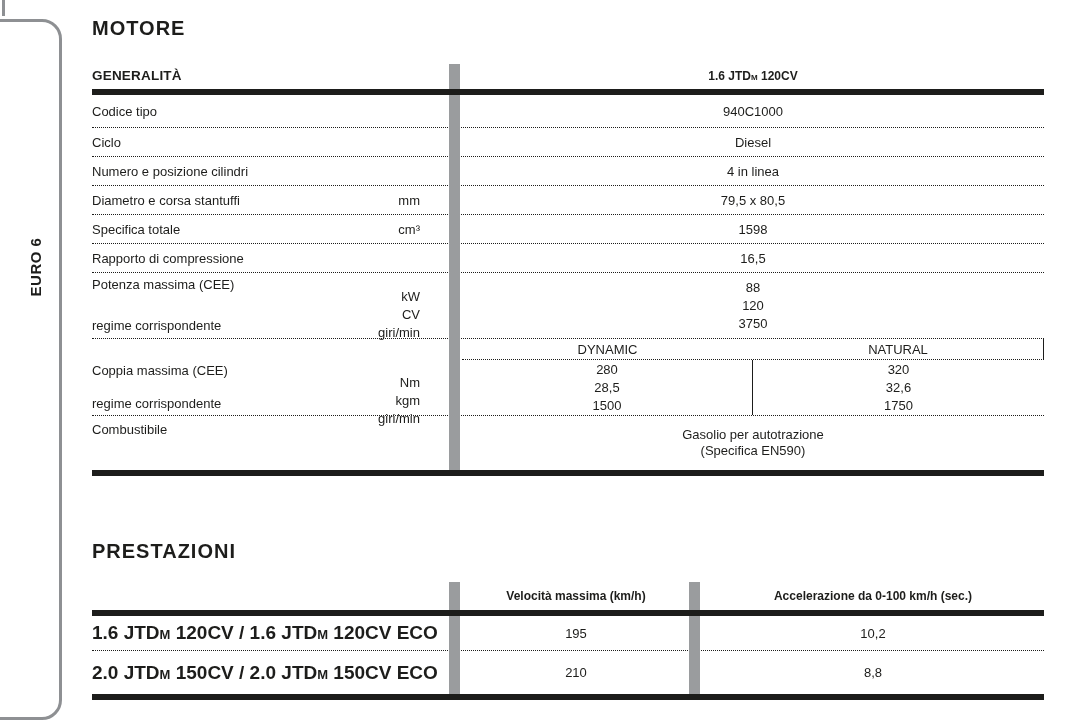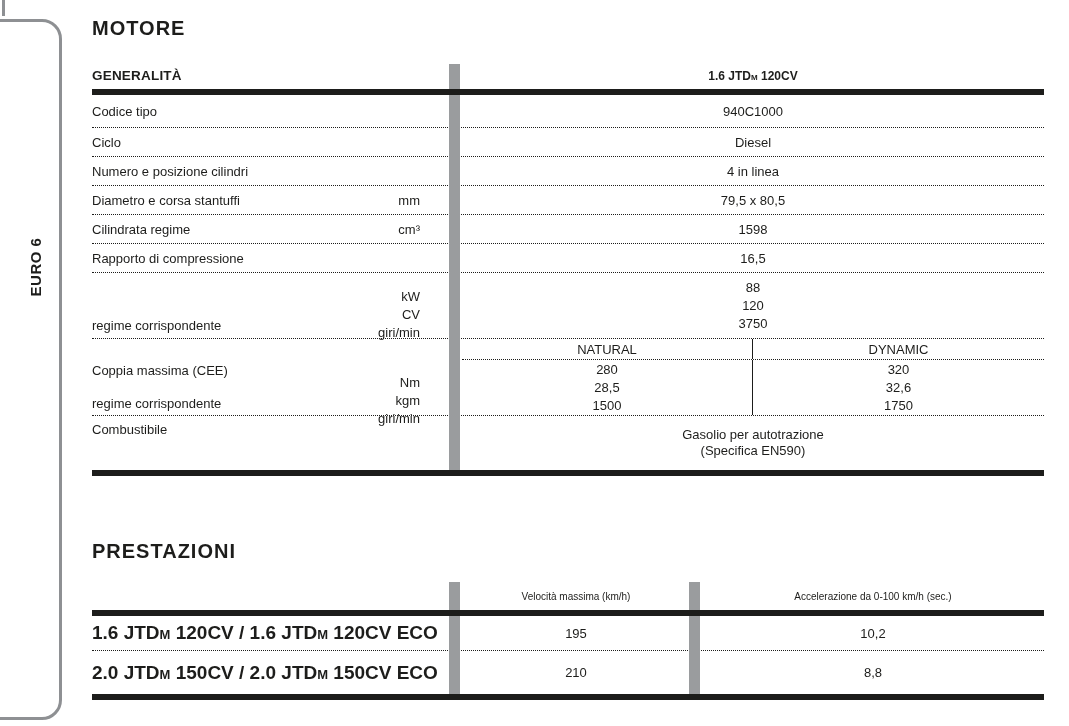--- a/index.html
+++ b/index.html
@@ -64,21 +64,21 @@
   .half.left { border-right:1px solid #1d1d1b; }
   .r-sub .half { justify-content:center; }
 
   
   .r-fuel { height:54px; }
   .r-fuel .lc { align-items:flex-start; padding-top:6px; }
   .r-fuel .rc { flex-direction:column; line-height:16px; }
 
   
   .t2 { position:absolute; top:582px; left:0; width:952px; }
-  .t2 .hdr { display:flex; height:28px; align-items:center; font-weight:normal; font-size:10px; }
+  .t2 .hdr { display:flex; height:28px; align-items:center; font-weight:bold; font-size:12px; }
   .t2 .c1 { width:358px; }
   .t2 .c2 { width:228px; margin-left:12px; text-align:center; }
   .t2 .c3 { flex:1; margin-left:12px; text-align:center; }
   .t2 .row2 { display:flex; align-items:center; font-size:13px; border-bottom:1px dotted #1d1d1b; }
   .t2 .row2.last { border-bottom:none; }
   .t2 .row2 .c1 { font-weight:bold; font-size:19px; }
   .t2 .row2 .c2, .t2 .row2 .c3 { text-align:center; }
   .t2 .rh1 { height:35px; }
   .t2 .rh2 { height:43px; }
 </style>
@@ -125,57 +125,58 @@
     </div>
     <div class="row r-std">
       <div class="lc">
           <span class="lbl">Diametro e corsa stantuffi</span>
           <span class="unit">mm</span>
         </div>
       <div class="rc">79,5 x 80,5</div>
     </div>
     <div class="row r-std">
       <div class="lc">
-          <span class="lbl">Cilindrata regime</span>
+          <span class="lbl">Specifica totale</span>
           <span class="unit">cm³</span>
         </div>
       <div class="rc">1598</div>
     </div>
     <div class="row r-std">
       <div class="lc">
           <span class="lbl">Rapporto di compressione</span>
           <span class="unit"></span>
         </div>
       <div class="rc">16,5</div>
     </div>
 
     <div class="row r-power">
       <div class="lc multi">
         <span class="lbl">
+          <span class="ln">Potenza massima (CEE)</span>
           <span class="ln"></span>
           <span class="ln">regime corrispondente</span>
         </span>
         <span class="unit">
           <span class="ln">kW</span>
           <span class="ln">CV</span>
           <span class="ln">giri/min</span>
         </span>
       </div>
       <div class="rc mlines">
         <span class="ln">88</span>
         <span class="ln">120</span>
         <span class="ln">3750</span>
       </div>
     </div>
 
     <div class="row r-sub nodot">
       <div class="lc"></div>
       <div class="rc">
+        <div class="half">DYNAMIC</div>
         <div class="half left">NATURAL</div>
-        <div class="half">DYNAMIC</div>
       </div>
     </div>
 
     <div class="row r-torque">
       <div class="lc multi">
         <span class="lbl">
           <span class="ln">Coppia massima (CEE)</span>
           <span class="ln"></span>
           <span class="ln">regime corrispondente</span>
         </span>

